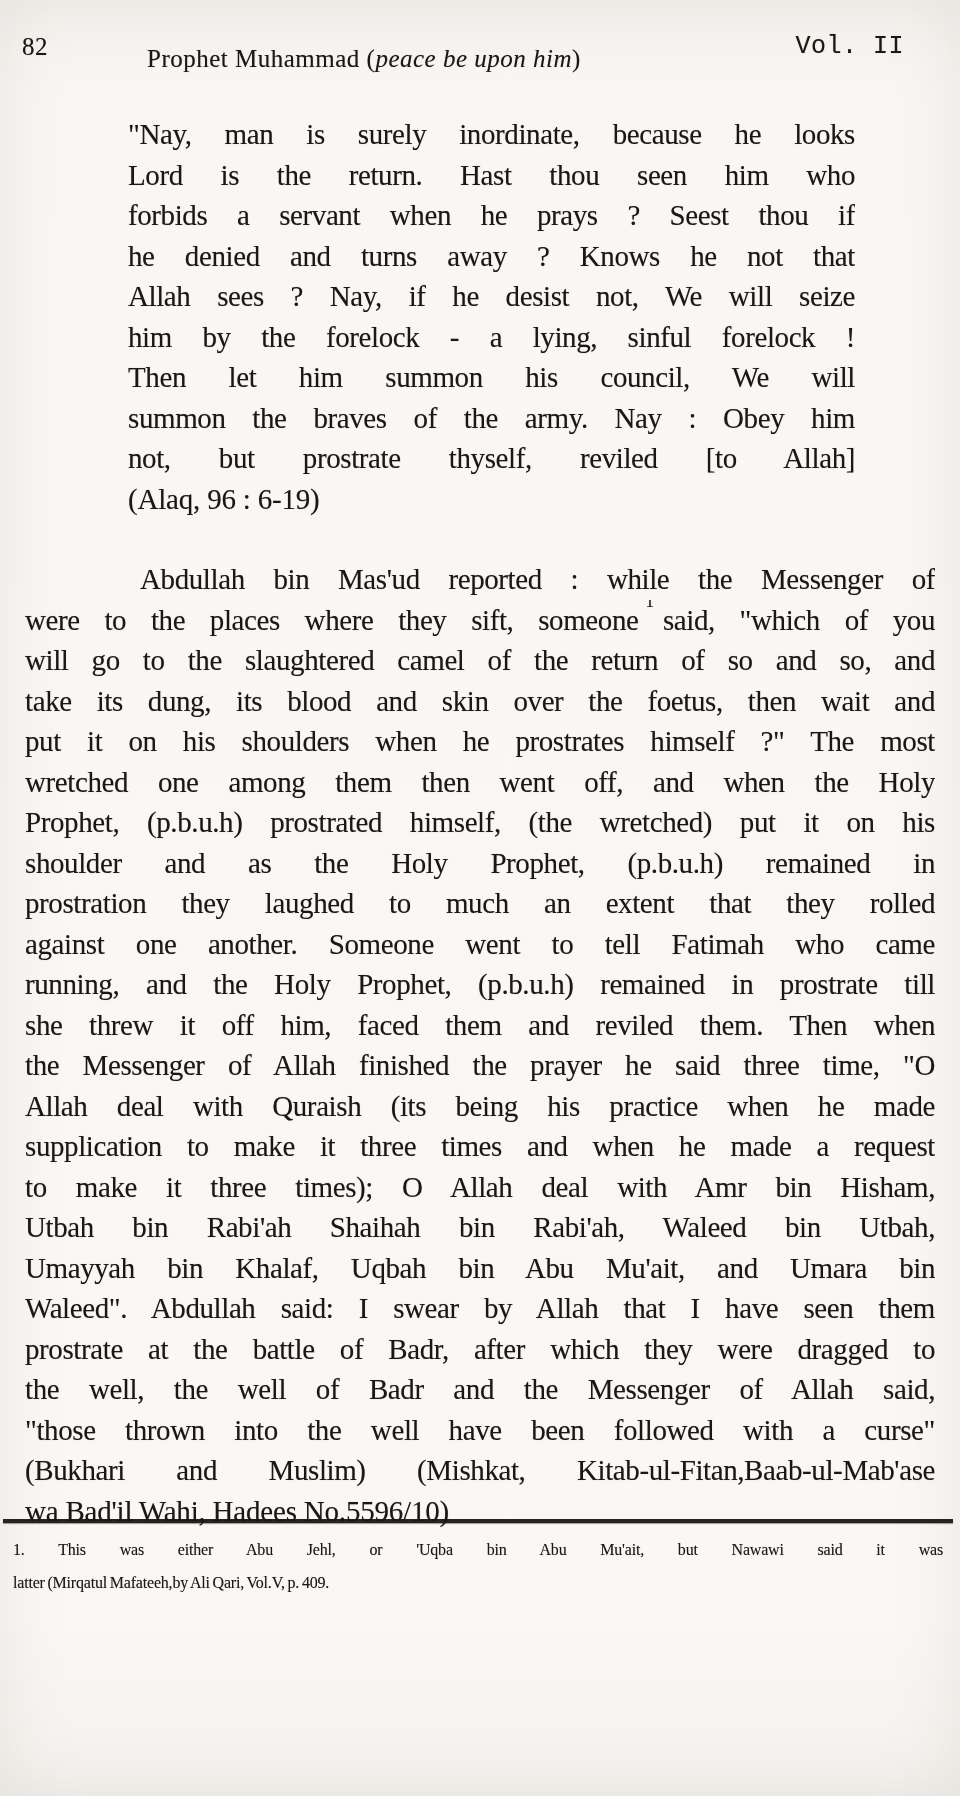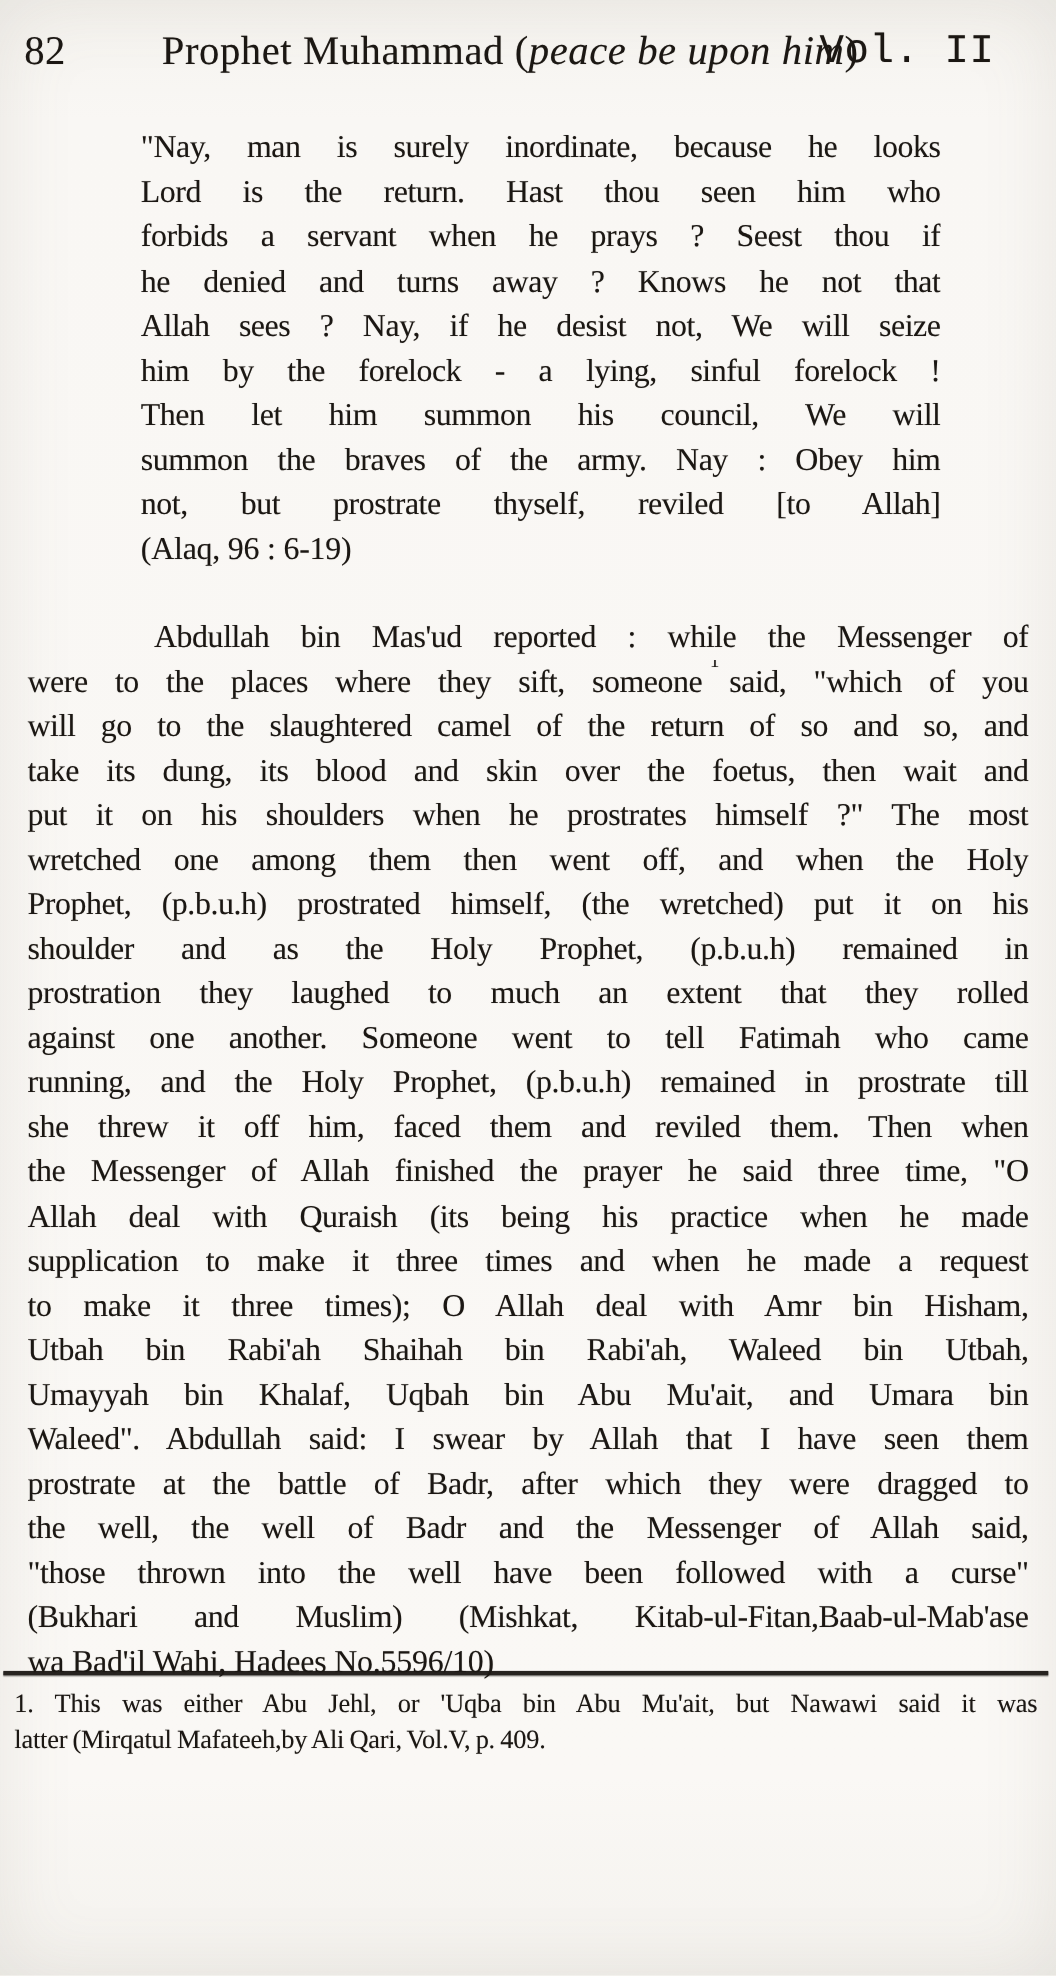--- a/index.html
+++ b/index.html
@@ -18,27 +18,27 @@
     font-family: "Liberation Serif", "DejaVu Serif", serif;
     color: #1b1713;
     overflow: hidden;
   }
   .page * { text-shadow: 0 0 0.8px rgba(35, 28, 22, 0.38); }
 
   
   .page-header {
     position: relative;
     height: 42px;
-    font-size: 37px;
+    font-size: 25px;
     line-height: 42px;
     letter-spacing: 0.5px;
     white-space: nowrap;
   }
   .pageno   { position: absolute; left: -3px;  top: 0; }
-  .booktitle{ position: absolute; left: 122px; top: 0; }
+  .booktitle{ position: absolute; left: 122px; top: 12px; }
   .booktitle .it { font-style: italic; }
   .vol      { position: absolute; right: 31px; top: 0; font-family: Liberation Mono, monospace; }
 
   
   .ln {
     font-size: 29px;
     line-height: 40.5px;
     text-align: justify;
     text-align-last: justify;
     word-spacing: -2px;
@@ -76,21 +76,21 @@
     height: 4px;
     background: #272320;
     margin: -12px -18px 10px -22px;
     box-shadow: 0 1px 1px rgba(39,35,32,0.45);
   }
   .footnote {
     margin-left: -12px;
     margin-right: -8px;
   }
   .footnote .ln {
-    font-size: 24px;
+    font-size: 16px;
     line-height: 33px;
     word-spacing: -1px;
     letter-spacing: -0.2px;
   }
 </style>
 </head>
 <body>
 
 <div class="page">
 

